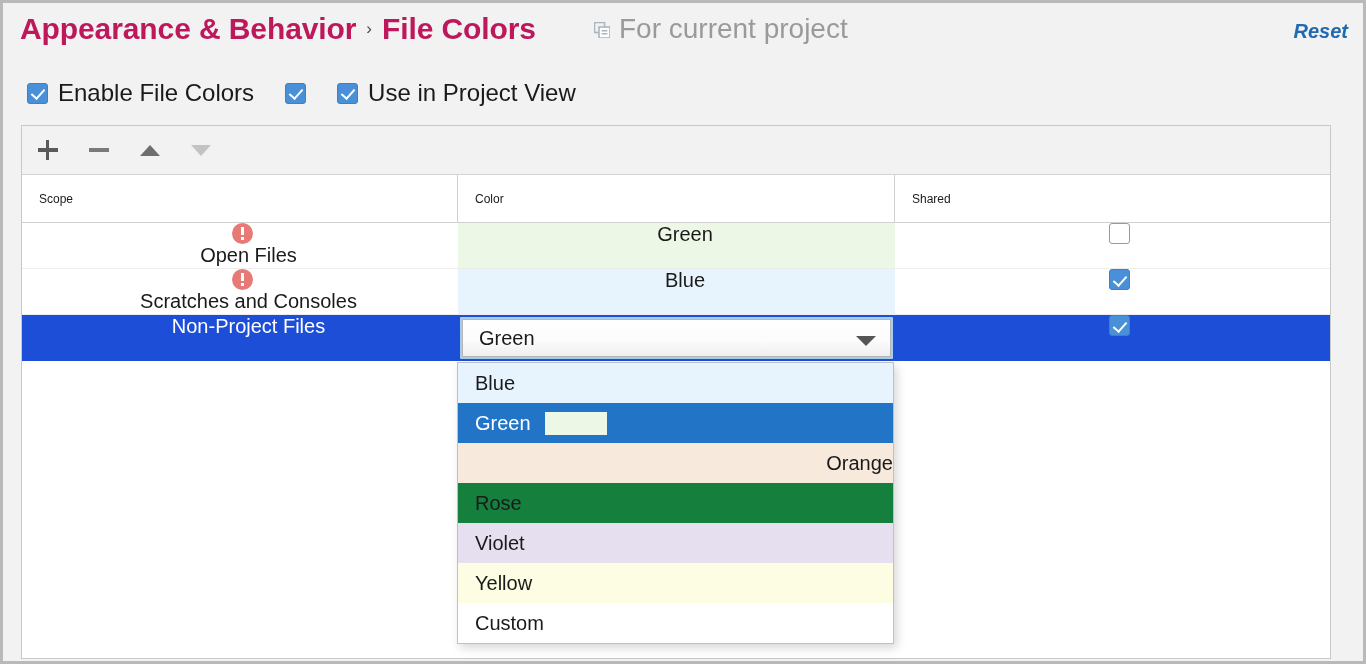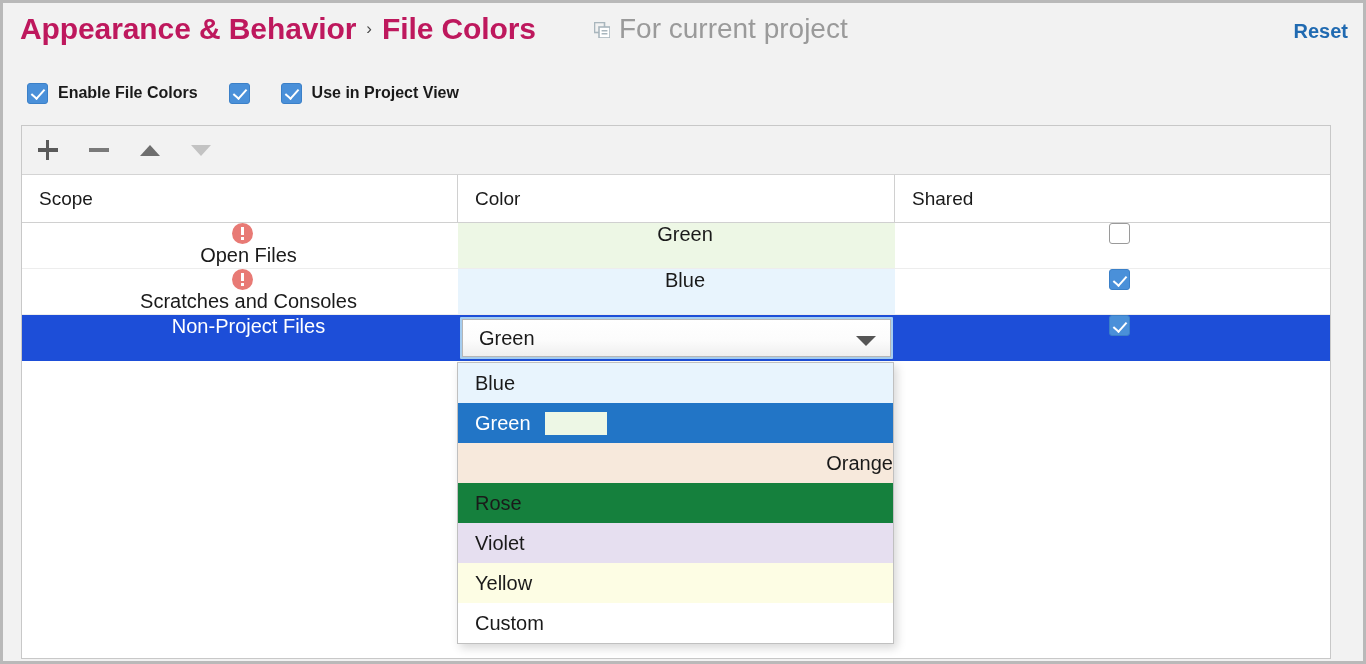--- a/index.html
+++ b/index.html
@@ -85,43 +85,43 @@
     color: #9a9a9a;
   }
   .reset-link {
     position: absolute;
     right: 18px;
     top: 17px;
     font-size: 20px;
     font-weight: bold;
     color: #206ab1;
     cursor: pointer;
+    font-style: italic;
   }
 
   
   .checkbox-row {
     position: absolute;
     left: 0; top: 72px;
     width: 1366px; height: 42px;
     display: flex;
     align-items: center;
   }
   .cb-item {
     display: flex;
     align-items: center;
     cursor: pointer;
     white-space: nowrap;
   }
   .cb-item.first { margin-left: 27px; }
   .cb-item.rest  { margin-left: 31px; }
   .cb-label {
-    font-size: 16px;
+    font-size: 24px;
     color: #1a1a1a;
     margin-left: 10px;
-    font-weight: bold;
   }
 
   .cbox {
     width: 21px; height: 21px;
     border-radius: 3px;
     flex: none;
     box-sizing: border-box;
     position: relative;
   }
   .cbox.checked {
@@ -195,21 +195,21 @@
   .thead {
     height: 48px;
     display: flex;
     background: #ffffff;
     border-bottom: 1px solid #d0d0d0;
     box-sizing: border-box;
   }
   .th {
     display: flex;
     align-items: center;
-    font-size: 19px;
+    font-size: 12px;
     color: #1a1a1a;
     box-sizing: border-box;
     padding-left: 17px;
   }
   .col-scope  { width: 436px; border-right: 1px solid #d0d0d0; }
   .col-color  { width: 437px; border-right: 1px solid #d0d0d0; }
   .col-shared { flex: 1; }
 
   
   .tbody { position: relative; }

